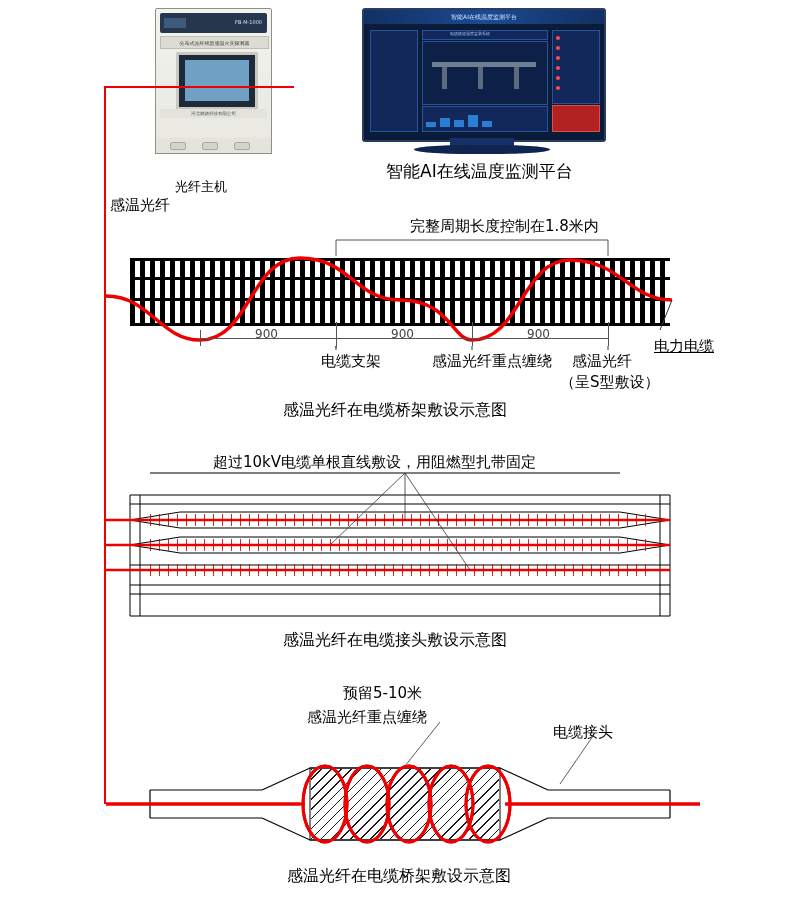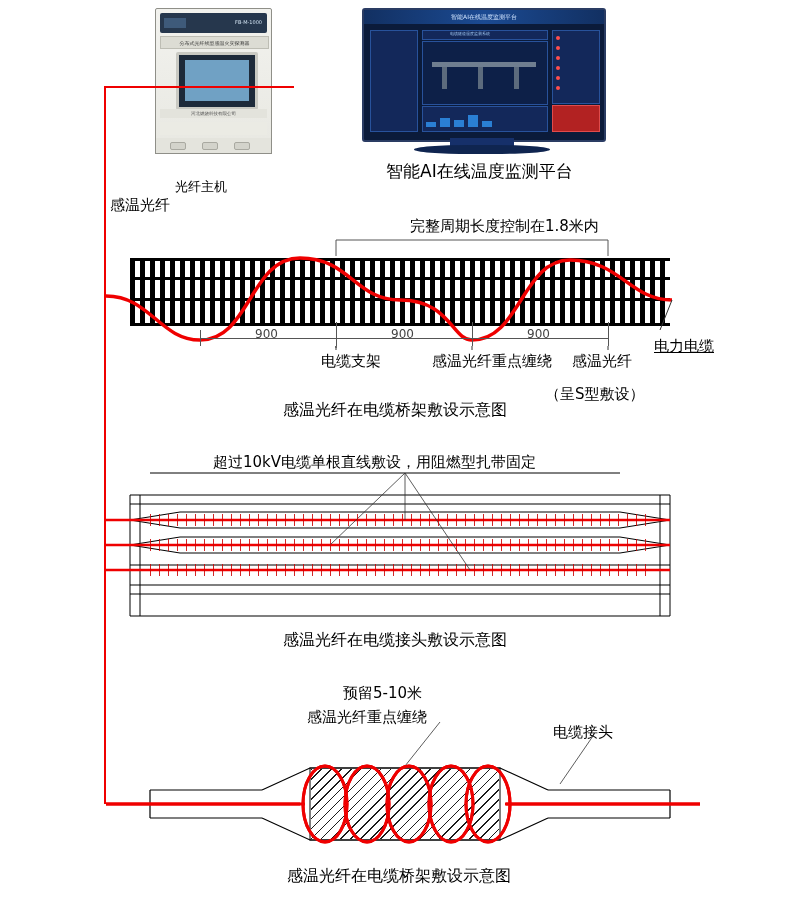--- a/index.html
+++ b/index.html
@@ -154,21 +154,21 @@
   <path d="M336,346 L336,346 M336,346 L336,348" stroke="#333" stroke-width="1"></path>
   <path d="M336,346 L336,350" stroke="#333" stroke-width="1"></path>
   <path d="M472,346 L472,350" stroke="#333" stroke-width="1"></path>
   <path d="M608,346 L608,350" stroke="#333" stroke-width="1"></path>
   <path d="M672,300 L660,330" stroke="#333" stroke-width="1"></path>
 </svg>
 
 <div class="abs lbl" style="left:309px;top:352px;margin-left:12px;">电缆支架</div>
 <div class="abs lbl" style="left:432px;top:352px;">感温光纤重点缠绕</div>
 <div class="abs lbl" style="left:572px;top:352px;">感温光纤</div>
-<div class="abs lbl" style="left:545px;top:373px;margin-top:12px;">（呈S型敷设）</div>
+<div class="abs lbl" style="left:560px;top:373px;">（呈S型敷设）</div>
 <div class="abs lbl" style="left:654px;top:337px;text-decoration:underline;">电力电缆</div>
 
 <div class="abs caption" style="left:283px;top:400px;">感温光纤在电缆桥架敷设示意图</div>
 
 <div class="abs lbl" style="left:213px;top:453px;">超过10kV电缆单根直线敷设，用阻燃型扎带固定</div>
 
 <svg width="800" height="910" style="pointer-events:none;">
 
   <path d="M150,473 L620,473" stroke="#000" stroke-width="1" fill="none"></path>
 

